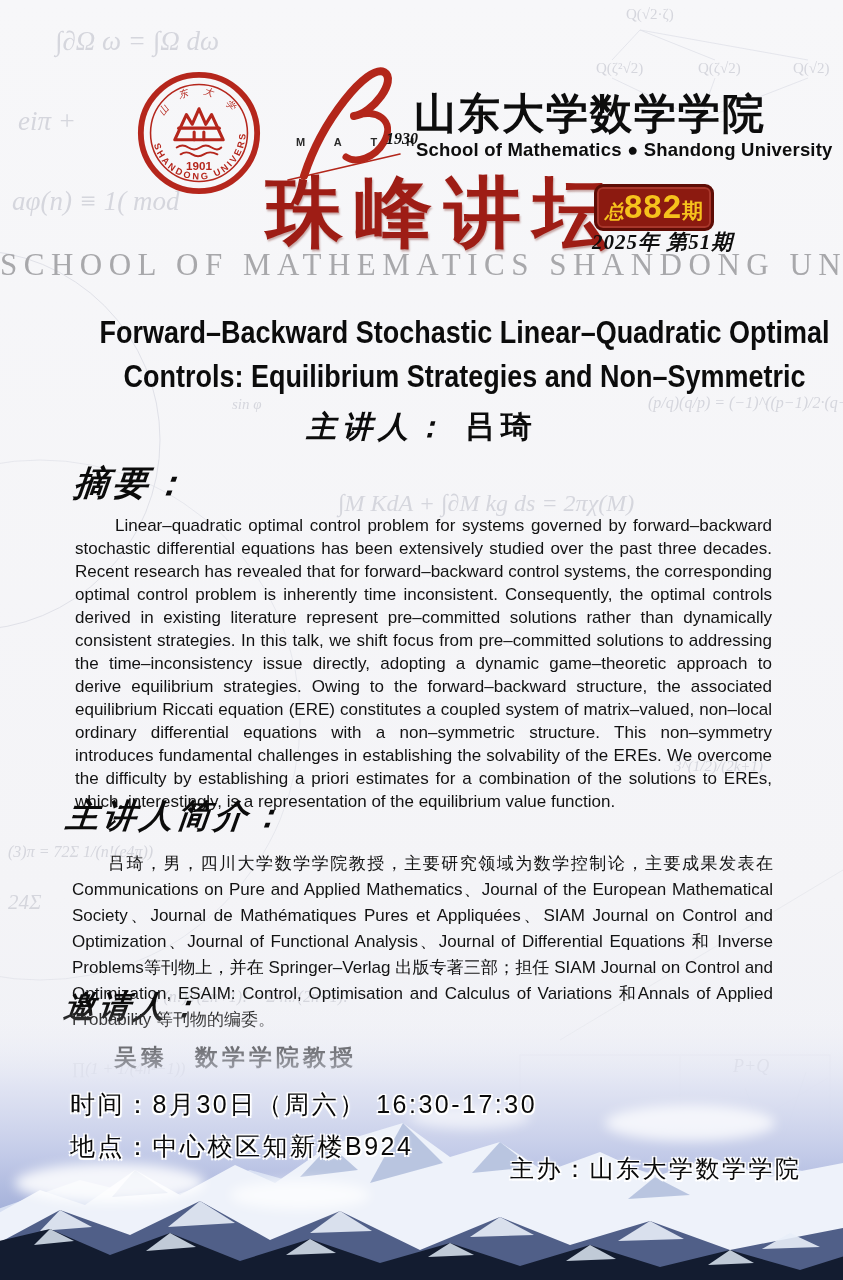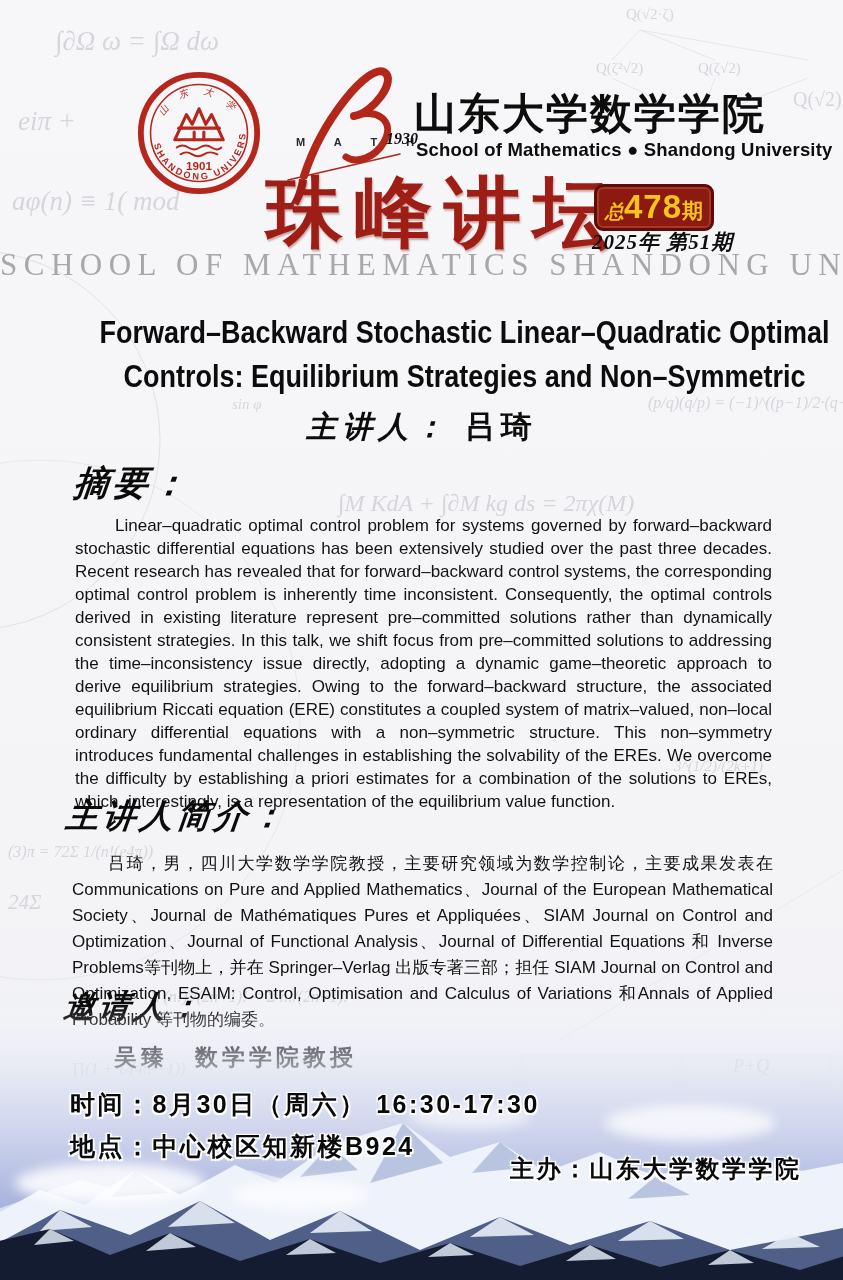--- a/index.html
+++ b/index.html
@@ -52,40 +52,40 @@
 
   
   .para{position:absolute;text-align:justify;color:#121212;}
   #abstract-body{left:75px;top:514px;width:697px;font-size:17px;line-height:23px;text-indent:40px;}
   #bio-body{left:72px;top:851px;width:701px;font-size:17px;line-height:26px;text-indent:36px;}
 
   .inviter-name{position:absolute;left:114px;top:1042px;font-size:23px;font-weight:700;letter-spacing:4px;color:#0d0d0d;}
 
   
   .outlined{text-shadow:-1.5px -1.5px 0 #fff,1.5px -1.5px 0 #fff,-1.5px 1.5px 0 #fff,1.5px 1.5px 0 #fff,0 0 4px #fff;}
-  .detail-line{position:absolute;font-size:25px;font-weight:700;letter-spacing:2.5px;color:#0a0a0a;white-space:nowrap;}
+  .detail-line{position:absolute;font-size:25px;font-weight:400;letter-spacing:2.5px;color:#0a0a0a;white-space:nowrap;}
   #time-line{left:70px;top:1088px;}
   #venue-line{left:70px;top:1130px;}
   #organizer-line{left:510px;top:1153px;font-size:24px;}
 
   
   #mountains{position:absolute;left:0;top:1005px;width:843px;height:275px;}
 </style>
 </head>
 <body>
 
 <div id="poster">
 
   <span class="wm" style="left:55px;top:26px;font-size:27px;">∫∂Ω ω = ∫Ω dω</span>
   <span class="wm" style="left:18px;top:106px;font-size:27px;">eiπ +</span>
   <span class="wm" style="left:12px;top:186px;font-size:27px;">aφ(n) ≡ 1(  mod</span>
   <span class="wm" style="left:592px;top:6px;font-size:15px;font-style:normal;margin-left:34px;">Q(√2·ζ)</span>
   <span class="wm" style="left:596px;top:60px;font-size:15px;font-style:normal;">Q(ζ²√2)</span>
   <span class="wm" style="left:698px;top:60px;font-size:15px;font-style:normal;">Q(ζ√2)</span>
-  <span class="wm" style="left:793px;top:60px;font-size:20px;font-style:normal;margin-top:28px;">Q(√2)</span>
+  <span class="wm" style="left:793px;top:60px;font-size:15px;font-style:normal;">Q(√2)</span>
   <span class="wm" style="left:232px;top:396px;font-size:15px;">sin φ</span>
   <span class="wm" style="left:648px;top:394px;font-size:16px;">(p/q)(q/p) = (−1)^((p−1)/2·(q−1)/2)</span>
   <span class="wm" style="left:338px;top:490px;font-size:24px;">∫M KdA + ∫∂M kg ds = 2πχ(M)</span>
   <span class="wm" style="left:8px;top:843px;font-size:16px;">(3)π = 72Σ 1/(n!(e4π))</span>
   <span class="wm" style="left:8px;top:890px;font-size:21px;">24Σ</span>
   <span class="wm" style="left:150px;top:988px;font-size:16px;">Σ (n!)²/(2n+1)! = Σ n!/(2n+1)!</span>
   <span class="wm" style="left:72px;top:1060px;font-size:16px;">∏(1 + 1/(4n²−1))</span>
   <span class="wm" style="left:733px;top:1056px;font-size:18px;">P+Q</span>
   <span class="wm" style="left:642px;top:758px;font-size:15px;margin-left:32px;">3^(1/2)/(2k+1)</span>
 
@@ -130,21 +130,21 @@
     </g>
   </svg>
   <div class="math-letters">M A T H</div>
   <div class="math-year">1930</div>
 
   <div class="school-cn">山东大学数学学院</div>
   <div class="school-en">School of Mathematics ● Shandong University</div>
 
   <div class="forum-title">珠峰讲坛</div>
   <div class="issue-badge">
-    <span class="pfx">总</span><span class="num">478</span><span class="sfx">期</span>
+    <span class="pfx">总</span><span class="num">882</span><span class="sfx">期</span>
   </div>
   <div class="issue-line">2025年 第51期</div>
   <div class="banner-en">SCHOOL OF MATHEMATICS SHANDONG UNIVERSITY</div>
 
   <div class="lecture-title">
     <span class="tline">Forward–Backward Stochastic Linear–Quadratic Optimal</span>
     <span class="tline">Controls: Equilibrium Strategies and Non–Symmetric</span>
   </div>
   <div class="speaker-row">
     <span class="speaker-label">主讲人：</span>

